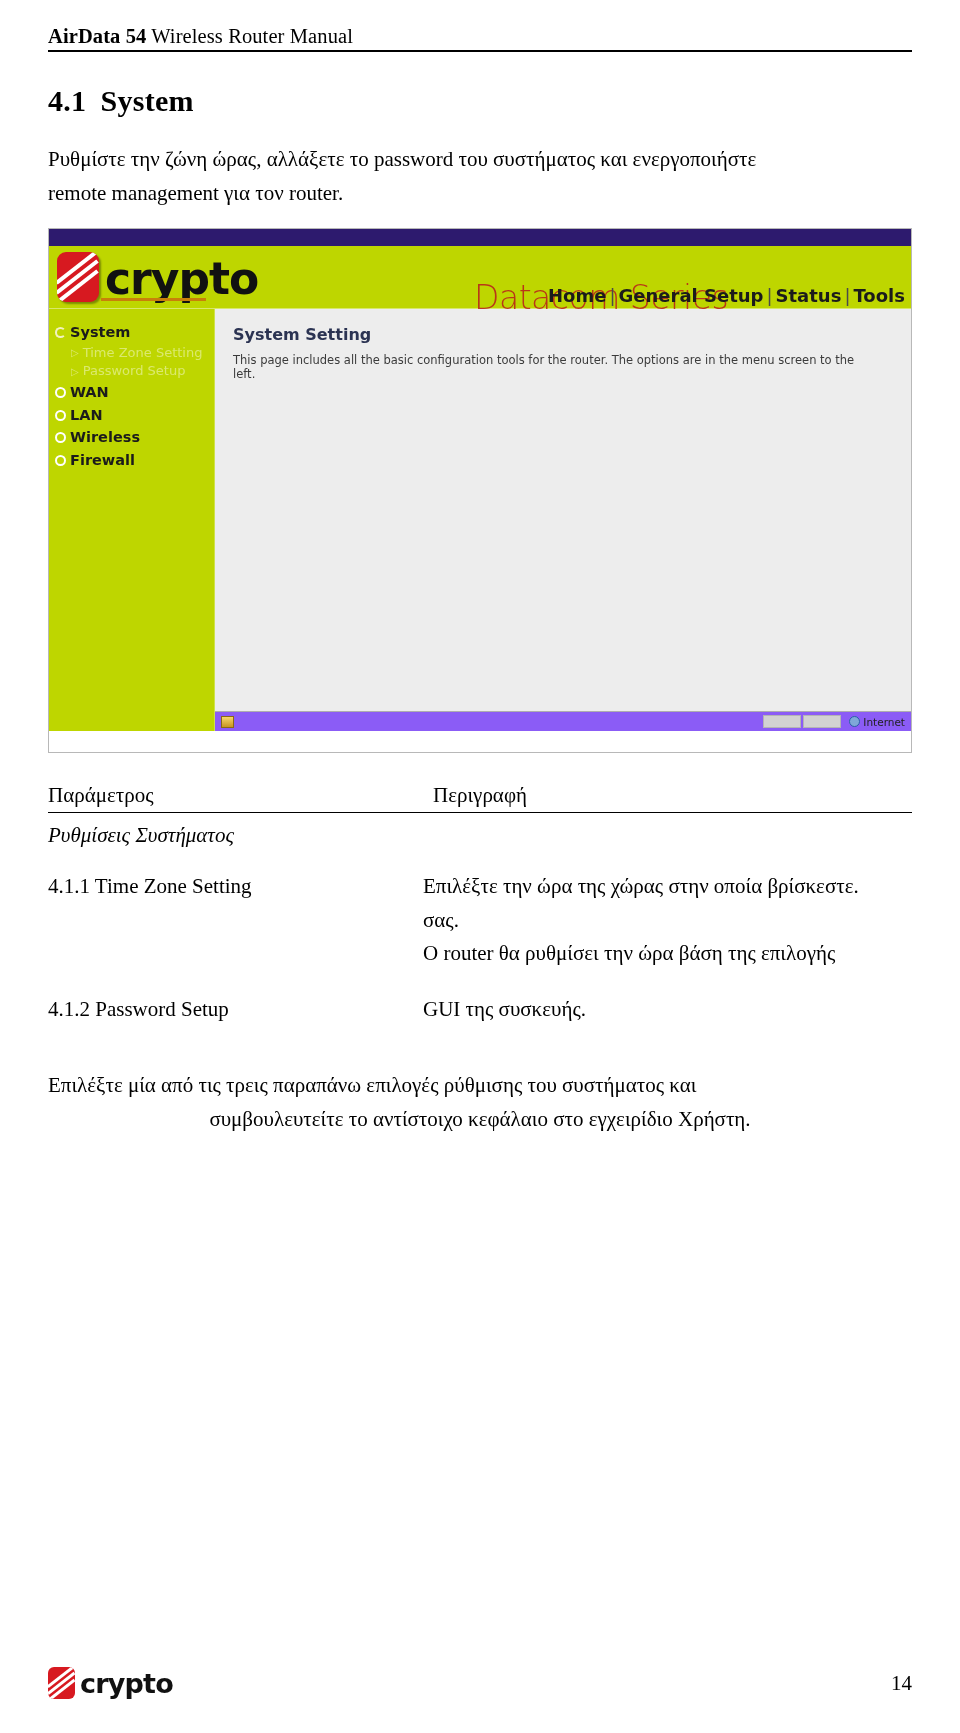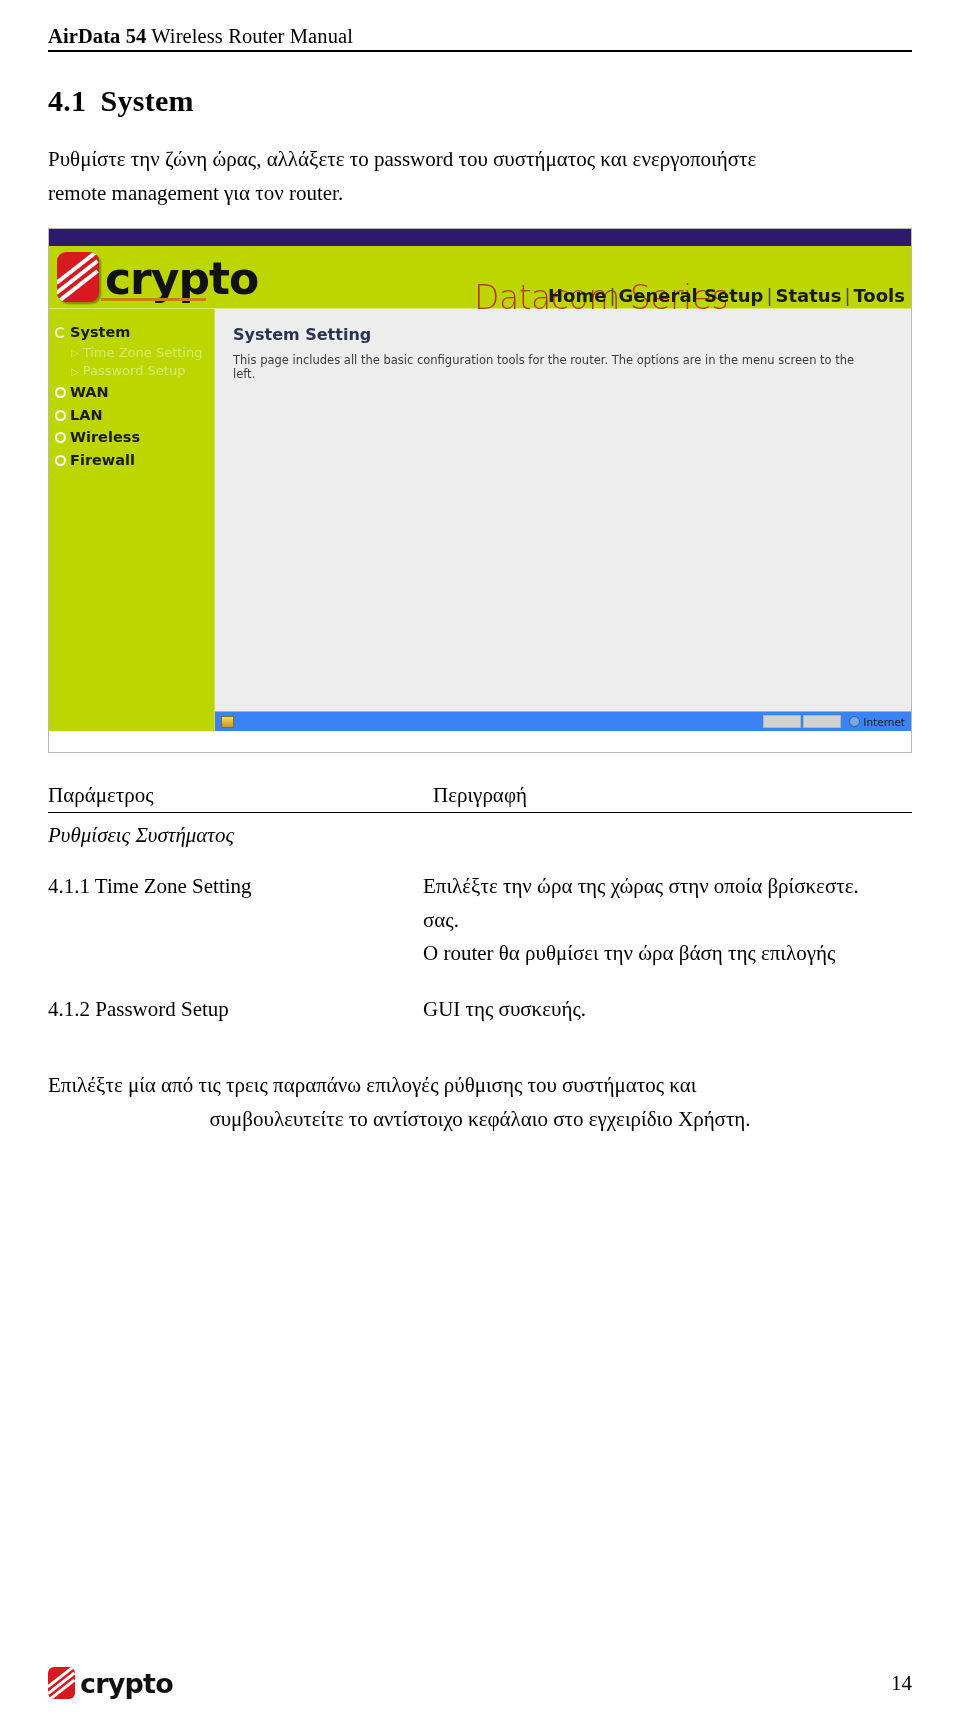--- a/index.html
+++ b/index.html
@@ -165,21 +165,21 @@
     margin-top: 9px;
     font-size: 11.5px;
     color: #3b3b3b;
     font-family: "DejaVu Sans", sans-serif;
     max-width: 640px;
   }
   .shot-status {
     position: absolute;
     left: 0; right: 0; bottom: 0;
     height: 20px;
-    background: #3b82f6;
+    background: #8b5cf6;
     border-top: 1px solid #aeaeae;
     display: flex; align-items: center;
     padding: 0 6px;
     justify-content: space-between;
   }
   .status-left { display: flex; align-items: center; }
   .status-icon {
     width: 13px; height: 12px;
     background: linear-gradient(#f7d86a, #c89520);
     border: 1px solid #8a6a12;

